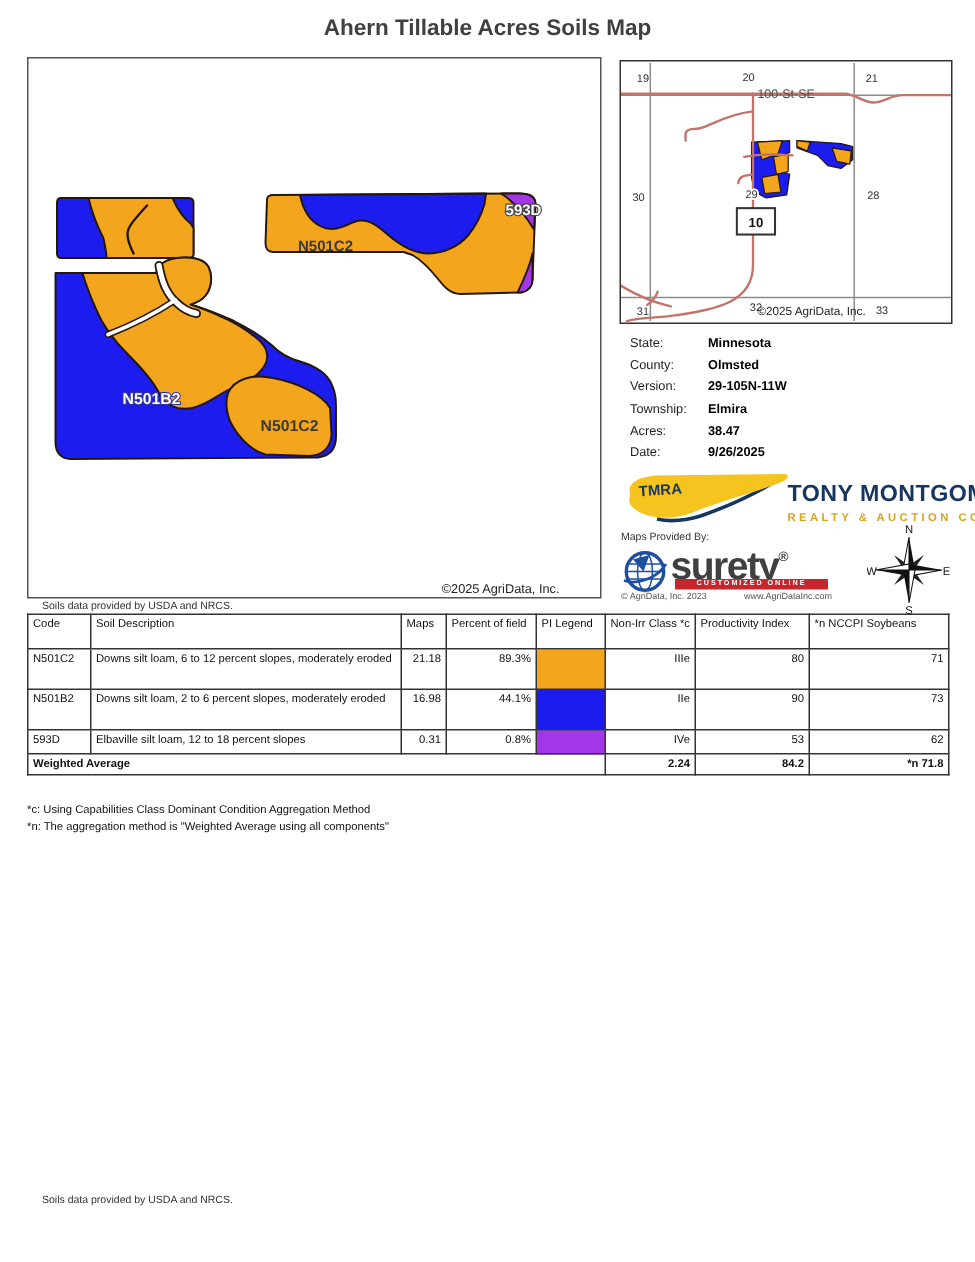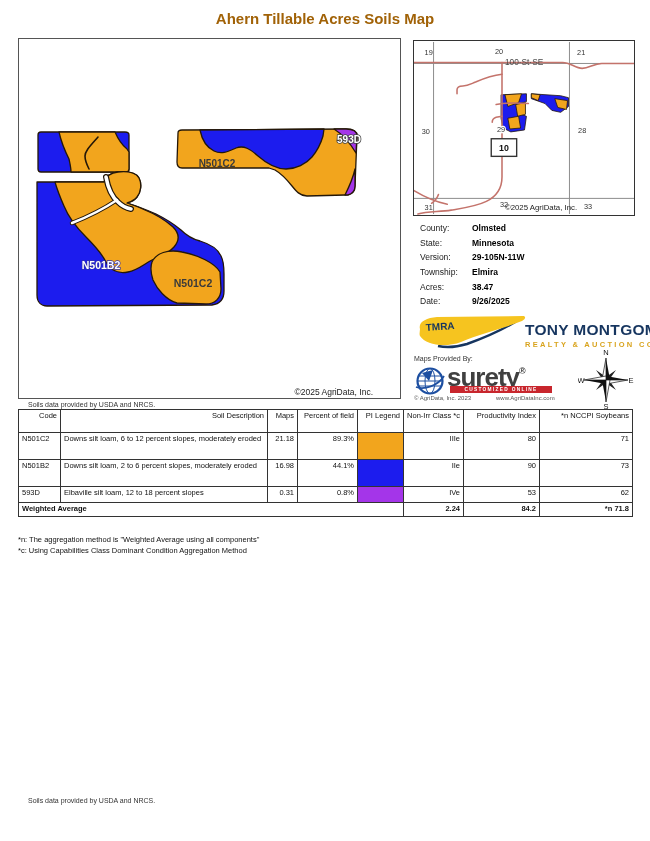--- a/index.html
+++ b/index.html
@@ -3,21 +3,21 @@
 <meta charset="utf-8">
 <style>
   html,body{margin:0;padding:0;}
   body{
     width:650px;height:841px;position:relative;background:#fff;
     font-family:"Liberation Sans","DejaVu Sans",sans-serif;color:#111;
     overflow:hidden;
   }
   .abs{position:absolute;}
   
-  .page-title{top:10px;left:0;width:650px;text-align:center;font-size:15px;font-weight:bold;color:#a16207;}
+  .page-title{top:10px;left:0;width:650px;text-align:center;font-size:15px;font-weight:bold;color:#404040;}
   
   .map-box{left:18px;top:38px;width:383px;height:361px;border:1px solid #555;background:#fff;box-sizing:border-box;}
   .map-box svg{display:block;width:100%;height:100%;}
   .soil-outline{stroke:#241708;stroke-width:1.3;stroke-linejoin:round;}
   .f-orange{fill:var(--orange);}
   .f-blue{fill:var(--blue);}
   .f-purple{fill:var(--purple);}
   .map-note{left:28px;top:401px;font-size:7px;color:#333;}
   
   .loc-box{left:413px;top:40px;width:222px;height:176px;border:1px solid #333;background:#fff;box-sizing:border-box;}
@@ -44,21 +44,21 @@
   .surety-reg{font-size:9px;vertical-align:12px;letter-spacing:0;}
   .surety-bar{position:absolute;left:36px;top:31px;width:102px;height:7px;background:#c8262d;color:#fff;font-size:4.8px;letter-spacing:1.3px;text-align:center;line-height:7px;font-weight:bold;}
   .agri-copy{position:absolute;left:0;top:40px;color:#555;font-size:6px;}
   .agri-url{position:absolute;left:82px;top:40px;color:#555;font-size:6px;}
   .compass{left:578px;top:346px;width:56px;height:64px;}
   
   .soil-table-wrap{left:18px;top:409px;width:614px;}
   table{border-collapse:collapse;width:614px;font-size:7.5px;table-layout:fixed;}
   td,th{border:1px solid #333;padding:1px 3px;vertical-align:top;text-align:left;font-weight:normal;}
   .area-row td{height:12px;font-size:8px;vertical-align:middle;}
-  .head-row th{height:20px;text-align:right;}
+  .head-row th{height:20px;}
   .row-tall td{height:24px;}
   .row-short td{height:13px;}
   .num{text-align:right;}
   .wavg td{font-weight:bold;height:11px;}
   .wavg .lbl{text-align:left;}
   .footnotes{left:18px;top:535px;font-size:7.5px;color:#111;line-height:10.5px;}
   .page-footer{left:28px;top:797px;font-size:7px;color:#333;}
   svg text{font-family:"Liberation Sans","DejaVu Sans",sans-serif;}
 </style>
 </head>
@@ -149,26 +149,26 @@
     <g>
       <rect x="79" y="99" width="26" height="18" fill="#ffffff" stroke="#333" stroke-width="1.4"></rect>
       <text x="92" y="112" text-anchor="middle" font-size="9" font-weight="bold" fill="#111">10</text>
     </g>
     <text x="93" y="172" font-size="8" fill="#222">©2025 AgriData, Inc.</text>
   </svg>
 </div>
 
 <div class="abs info">
   <div class="info-row">
+      <span class="info-label">State:</span>
+      <span class="info-value">Minnesota</span>
+    </div>
+  <div class="info-row">
       <span class="info-label">County:</span>
       <span class="info-value">Olmsted</span>
-    </div>
-  <div class="info-row">
-      <span class="info-label">State:</span>
-      <span class="info-value">Minnesota</span>
     </div>
   <div class="info-row">
       <span class="info-label">Version:</span>
       <span class="info-value">29-105N-11W</span>
     </div>
   <div class="info-row">
       <span class="info-label">Township:</span>
       <span class="info-value">Elmira</span>
     </div>
   <div class="info-row">
@@ -285,17 +285,17 @@
       <td colspan="5" class="lbl">Weighted Average</td>
       <td class="num">2.24</td>
       <td class="num">84.2</td>
       <td class="num">*n 71.8</td>
     </tr>
   </tbody>
     </table>
 </div>
 
 <div class="abs footnotes">
+  <div>*c: Using Capabilities Class Dominant Condition Aggregation Method</div>
   <div>*n: The aggregation method is "Weighted Average using all components"</div>
-  <div>*c: Using Capabilities Class Dominant Condition Aggregation Method</div>
 </div>
 
 <div class="abs page-footer">Soils data provided by USDA and NRCS.</div>
 
 </body></html>

